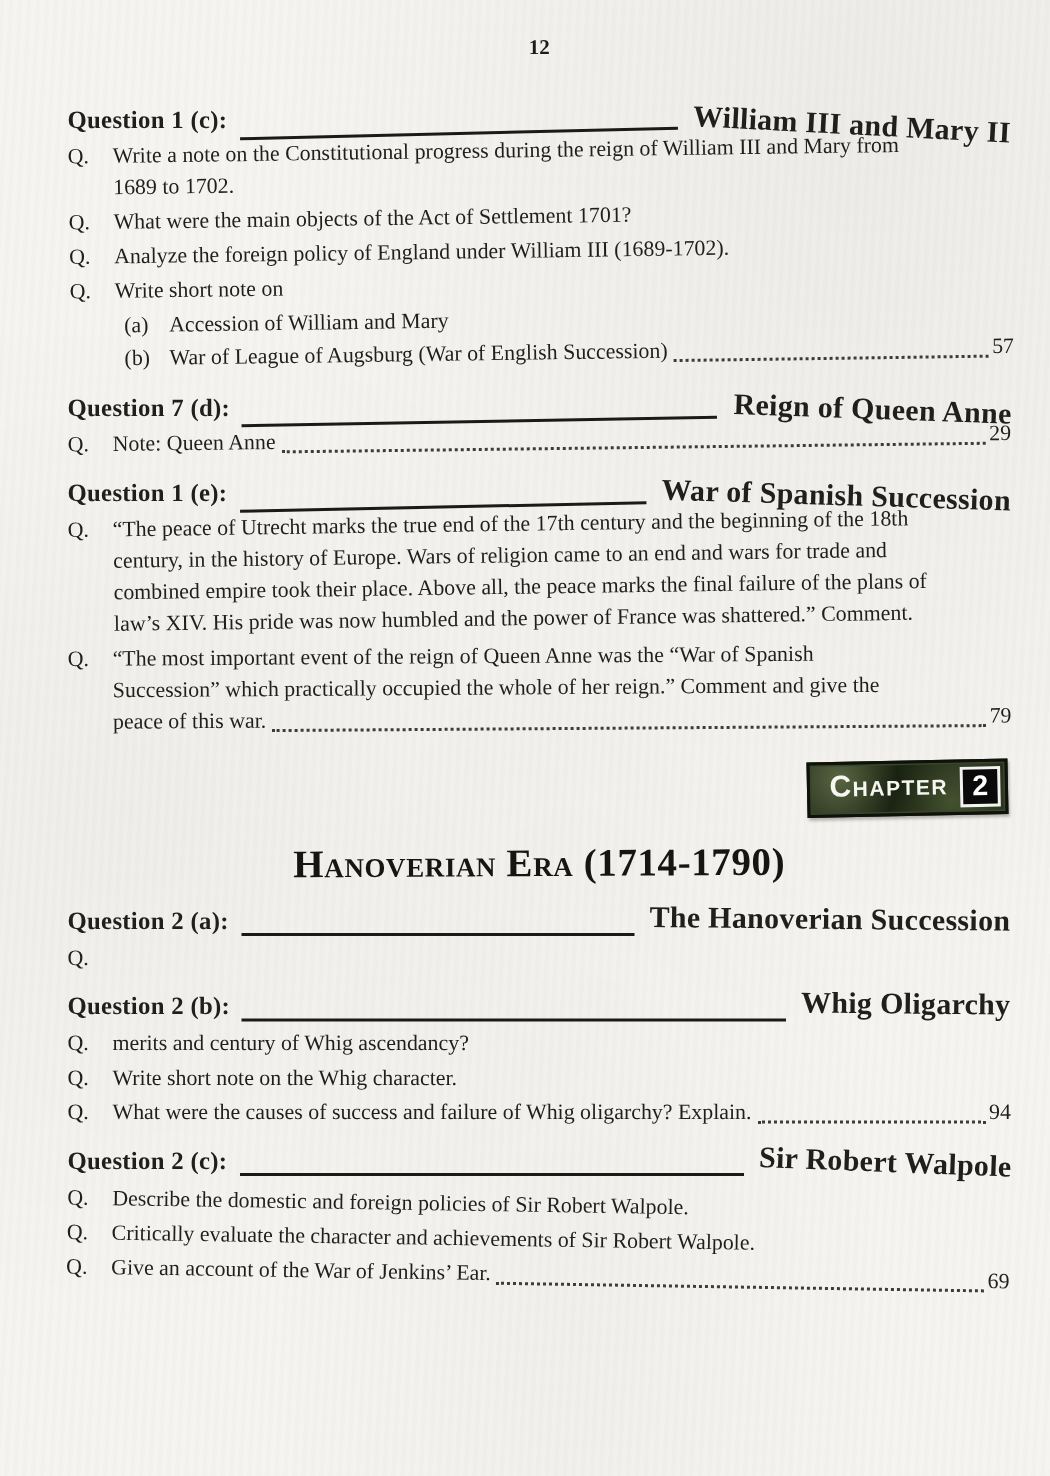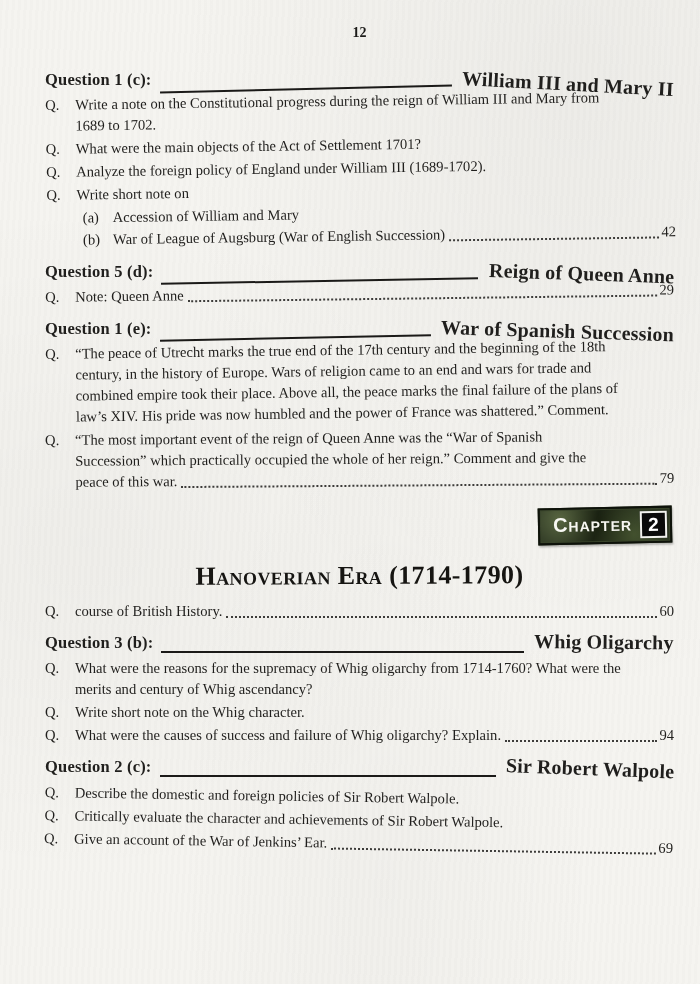--- a/index.html
+++ b/index.html
@@ -127,30 +127,30 @@
         <div class="subtext">
           <div class="ln">Accession of William and Mary</div>
         </div>
       </div>
       <div class="subrow">
         <span class="subp">(b)</span>
         <div class="subtext">
           <div class="lline">
             <span class="txt">War of League of Augsburg (War of English Succession)</span>
             <span class="leader"></span>
-            <span class="pg">42</span>
-          </div>
-        </div>
-      </div>
-    </div>
-  </section>
-
-  <section>
-    <div class="sechead">
-      <span class="seclabel">Question 5 (d):</span>
+            <span class="pg">57</span>
+          </div>
+        </div>
+      </div>
+    </div>
+  </section>
+
+  <section>
+    <div class="sechead">
+      <span class="seclabel">Question 7 (d):</span>
       <span class="secline rot-n10"></span>
       <span class="sectitle rot-p20">Reign of Queen Anne</span>
     </div>
     <div class="qlist rot-n07">
       <div class="qrow">
         <span class="qp">Q.</span>
         <div class="qtext">
           <div class="lline">
             <span class="txt">Note: Queen Anne</span>
             <span class="leader"></span>
@@ -194,45 +194,44 @@
 
   <div class="badge-row">
     <div class="badge">
       <span class="badge-label">Chapter</span>
       <span class="badge-num">2</span>
     </div>
   </div>
   <h1 class="chapter-title rot-n03">Hanoverian Era (1714-1790)</h1>
 
   <section>
+    <div class="sechead">
+      <span class="seclabel">Question 2 (a):</span>
+      <span class="secline"></span>
+      <span class="sectitle rot-p06">The Hanoverian Succession</span>
+    </div>
     <div class="qlist">
       <div class="qrow">
         <span class="qp">Q.</span>
         <div class="qtext">
-          <div class="lline">
-            <span class="txt">course of British History.</span>
-            <span class="leader"></span>
-            <span class="pg">60</span>
-          </div>
-        </div>
-      </div>
-    </div>
-  </section>
-
-  <section>
-    <div class="sechead">
-      <span class="seclabel">Question 3 (b):</span>
+        </div>
+      </div>
+    </div>
+  </section>
+
+  <section>
+    <div class="sechead">
+      <span class="seclabel">Question 2 (b):</span>
       <span class="secline"></span>
       <span class="sectitle rot-p06">Whig Oligarchy</span>
     </div>
     <div class="qlist">
       <div class="qrow">
         <span class="qp">Q.</span>
         <div class="qtext">
-          <div class="ln">What were the reasons for the supremacy of Whig oligarchy from 1714-1760? What were the</div>
           <div class="ln">merits and century of Whig ascendancy?</div>
         </div>
       </div>
       <div class="qrow">
         <span class="qp">Q.</span>
         <div class="qtext">
           <div class="ln">Write short note on the Whig character.</div>
         </div>
       </div>
       <div class="qrow">

